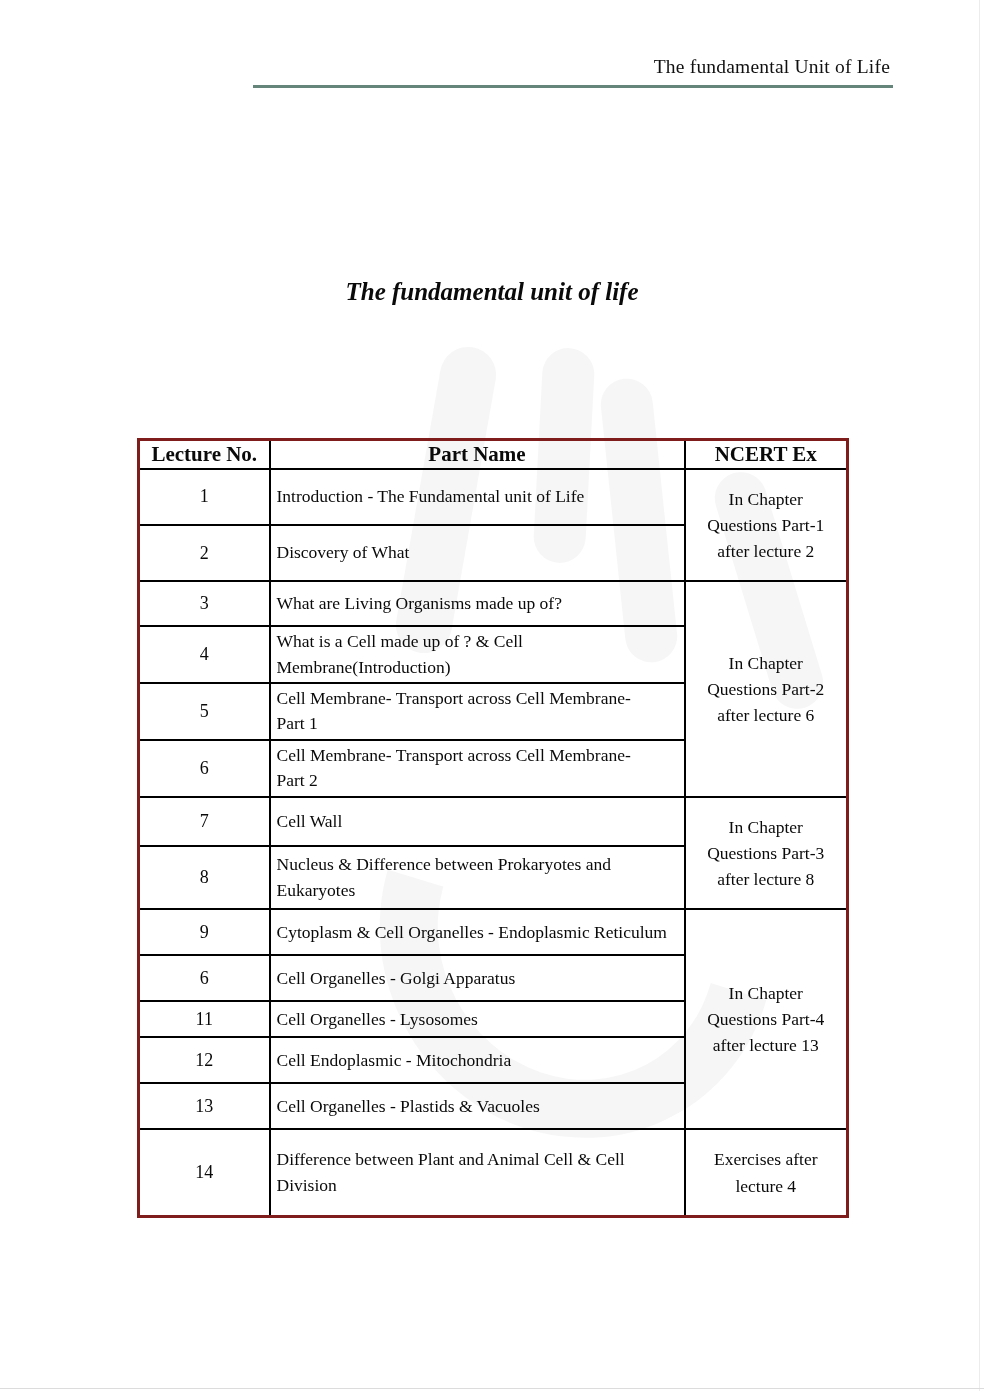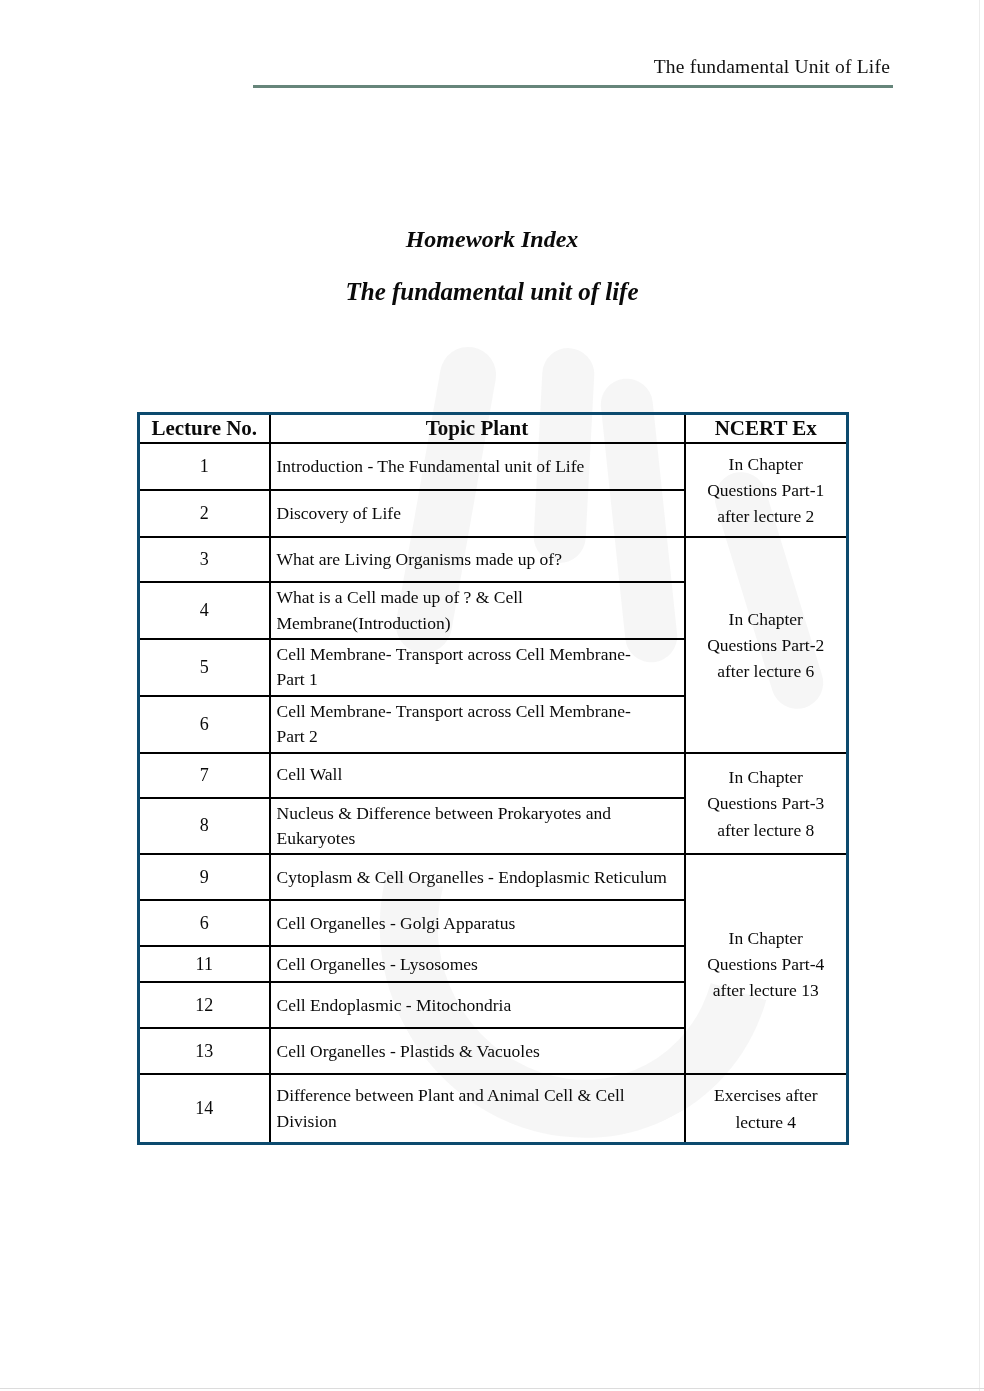--- a/index.html
+++ b/index.html
@@ -59,85 +59,84 @@
   .wmf4 { left:383px; top:138px; width:52px; height:245px; transform:rotate(-17deg); }
   .wm-palm {
     position:absolute; left:22px; top:400px; width:390px; height:410px;
     box-sizing:border-box; border:58px solid rgba(100,100,100,0.06);
     border-radius:50%; border-top-color:transparent; border-right-color:transparent;
     transform:rotate(-28deg);
   }
 
   
   .hw-table {
-    position:absolute; left:137px; top:412px; width:709px;
+    position:absolute; left:137px; top:438px; width:709px;
     border-collapse:collapse; table-layout:fixed;
-    border:3px solid #0c4a6e;
+    border:3px solid #7f1d1d;
     background:transparent;
   }
   .hw-table th, .hw-table td {
     border:2px solid #000; background:transparent; color:#0a0a0a;
     overflow:hidden;
   }
   .hw-table thead tr { height:29px; }
   .hw-table th { font-size:21px; font-weight:bold; text-align:center; padding:0 2px; }
   td.num   { text-align:center; font-size:18px; vertical-align:middle; }
   td.topic {
     text-align:left; font-size:17.5px; padding:2px 4px 2px 6px;
     vertical-align:middle; white-space:pre-line; line-height:1.45;
   }
   td.ncert {
     text-align:center; font-size:17.5px; vertical-align:middle;
-    white-space:pre-line; line-height:1.5; padding:7px 2px;
+    white-space:pre-line; line-height:1.5; padding:16px 2px;
   }
 </style>
 </head>
 <body>
 
 <div class="page">
 
 
   <div class="chapter-title">The fundamental Unit of Life</div>
   <div class="header-rule"></div>
 
-  <div class="title-main">Homework Index</div>
   <div class="title-sub">The fundamental unit of life</div>
 
   <div class="watermark">
     <div class="wm-finger wmf1"></div>
     <div class="wm-finger wmf2"></div>
     <div class="wm-finger wmf3"></div>
     <div class="wm-finger wmf4"></div>
     <div class="wm-palm"></div>
   </div>
 
   <table class="hw-table">
     <colgroup>
       <col style="width:131px">
         <col style="width:415px">
         <col style="width:163px">
     </colgroup>
     <thead>
       <tr>
         <th>Lecture No.</th>
-        <th>Topic Plant</th>
+        <th>Part Name</th>
         <th>NCERT Ex</th>
       </tr>
     </thead>
     <tbody>
         <tr style="height: 46px;">
           <td class="num">1</td>
           <td class="topic">Introduction - The Fundamental unit of Life</td>
           <td class="ncert" rowspan="2">In Chapter
 Questions Part-1
 after lecture 2</td>
         </tr>
         <tr style="height: 46px;">
           <td class="num">2</td>
-          <td class="topic">Discovery of Life</td>
+          <td class="topic">Discovery of What</td>
         </tr>
         <tr style="height: 45px;">
           <td class="num">3</td>
           <td class="topic">What are Living Organisms made up of?</td>
           <td class="ncert" rowspan="4">In Chapter
 Questions Part-2
 after lecture 6</td>
         </tr>
         <tr style="height: 55px;">
           <td class="num">4</td>

